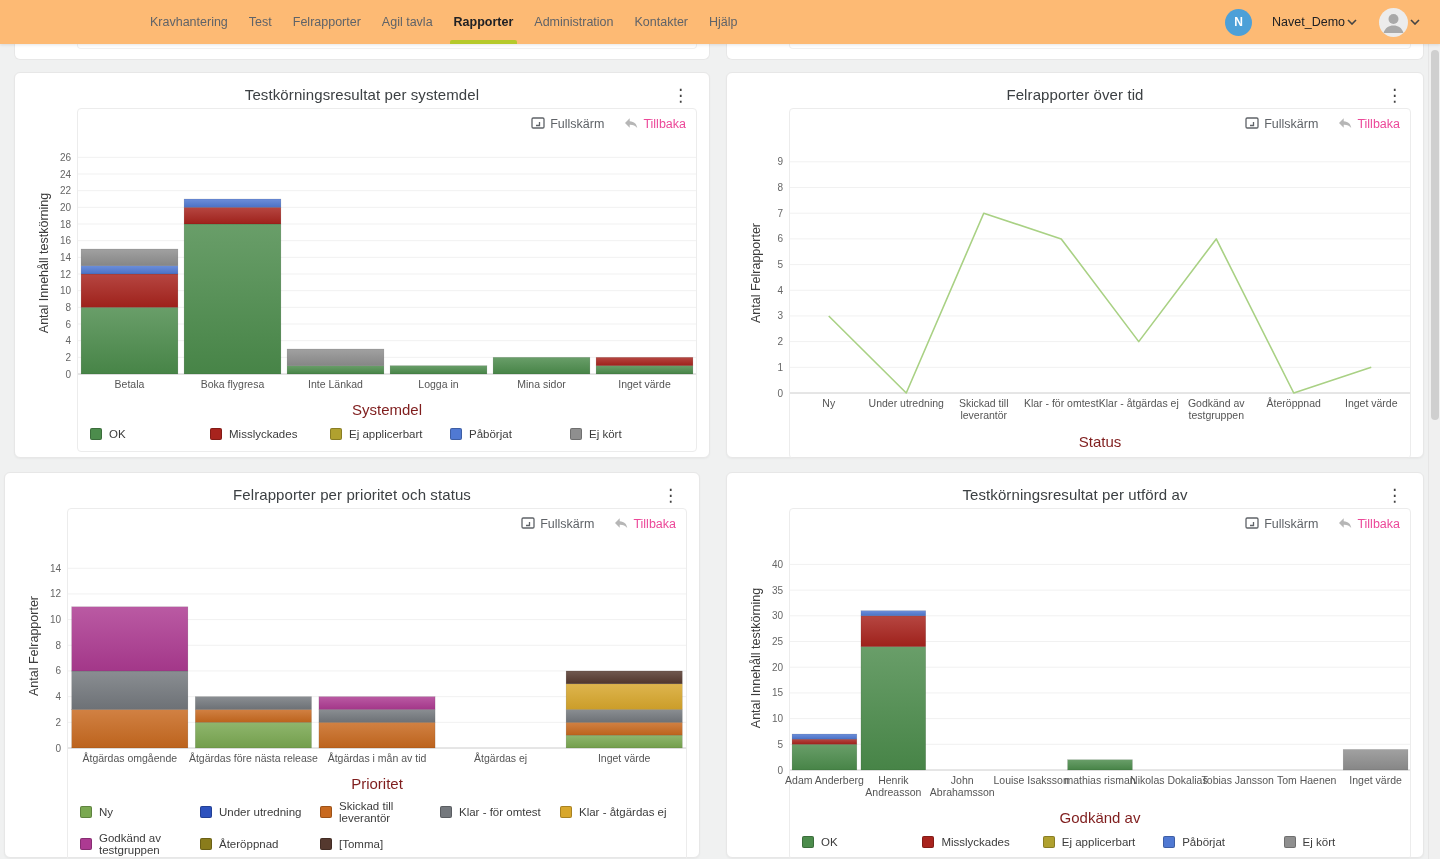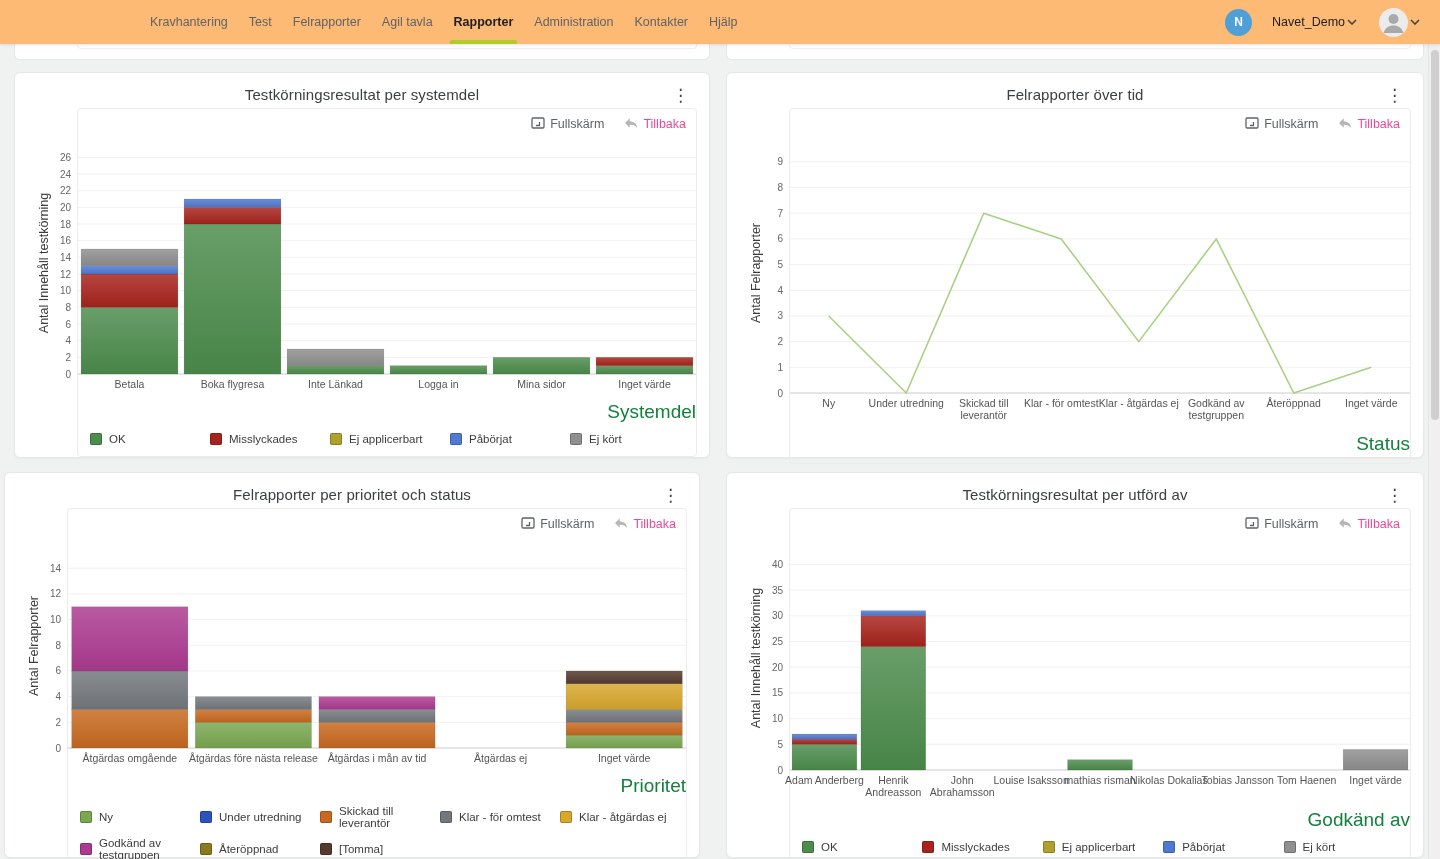--- a/index.html
+++ b/index.html
@@ -47,21 +47,21 @@
 
   .panel { position:relative; margin:0 12px 0 62px; border:1px solid #ececec; border-radius:4px;
     padding:4px 0 6px; }
   .panel-toolbar { display:flex; justify-content:flex-end; gap:20px; padding:4px 10px 4px 0; height:24px; }
   .tool-btn { display:flex; gap:5px; border:none; background:none; cursor:pointer;
     font-size:12.5px; color:#5f6368; font-family:inherit; padding:0; }
   .tool-btn.disabled { color:#ec4899; cursor:default; }
 
   .chart-mount { width:100%; }
   .chart-mount svg { display:block; overflow:visible; }
-  .xlabel { text-align:right; font-size:19px; color:#15803d; padding:6px 0 2px; }
+  .xlabel { text-align:center; font-size:15px; color:#7f1d1d; padding:6px 0 2px; }
   .legend { display:grid; grid-template-columns:repeat(5,1fr); row-gap:8px; padding:6px 6px 4px 12px; }
   .legend-item { display:flex; align-items:center; gap:7px; font-size:11.5px; color:#3c3c3c; min-height:15px; }
   .legend-swatch { width:12px; height:12px; border-radius:2px; flex:0 0 auto;
     box-shadow:inset 0 0 0 1px rgba(0,0,0,.22); }
 </style>
 </head>
 <body>
 
 <header class="navbar">
   <nav class="nav-items">

